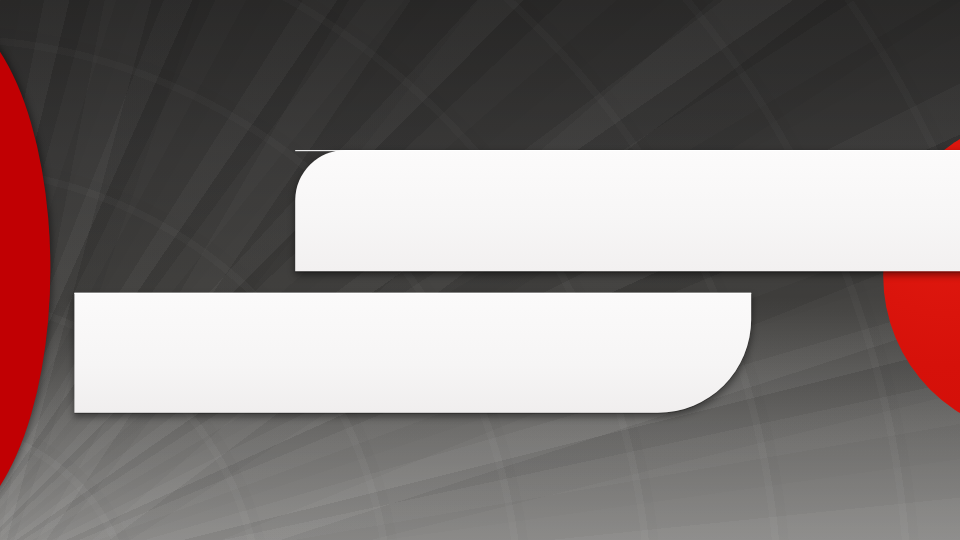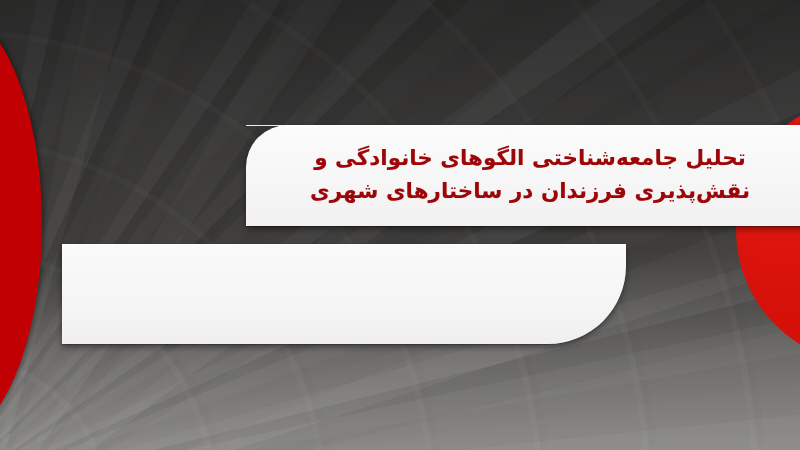--- a/index.html
+++ b/index.html
@@ -150,21 +150,20 @@
   <div class="bg-fan"></div>
   <div class="bg-fan2"></div>
   <div class="bg-arcs"></div>
   <div class="bg-shade"></div>
 
   <div class="red-ellipse-left"></div>
   <div class="red-circle-right"></div>
 
   <div class="title-plate">
     <div class="plate-hl"></div>
-    <div class="title-text">تحلیل جامعه‌شناختی الگوهای خانوادگی و نقش‌پذیری فرزندان در ساختارهای شهری</div>
   </div>
 
   <div class="subtitle-plate">
     <div class="plate-hl"></div>
     <div class="subtitle-text"></div>
   </div>
 
 </div>
 
 </body></html>

